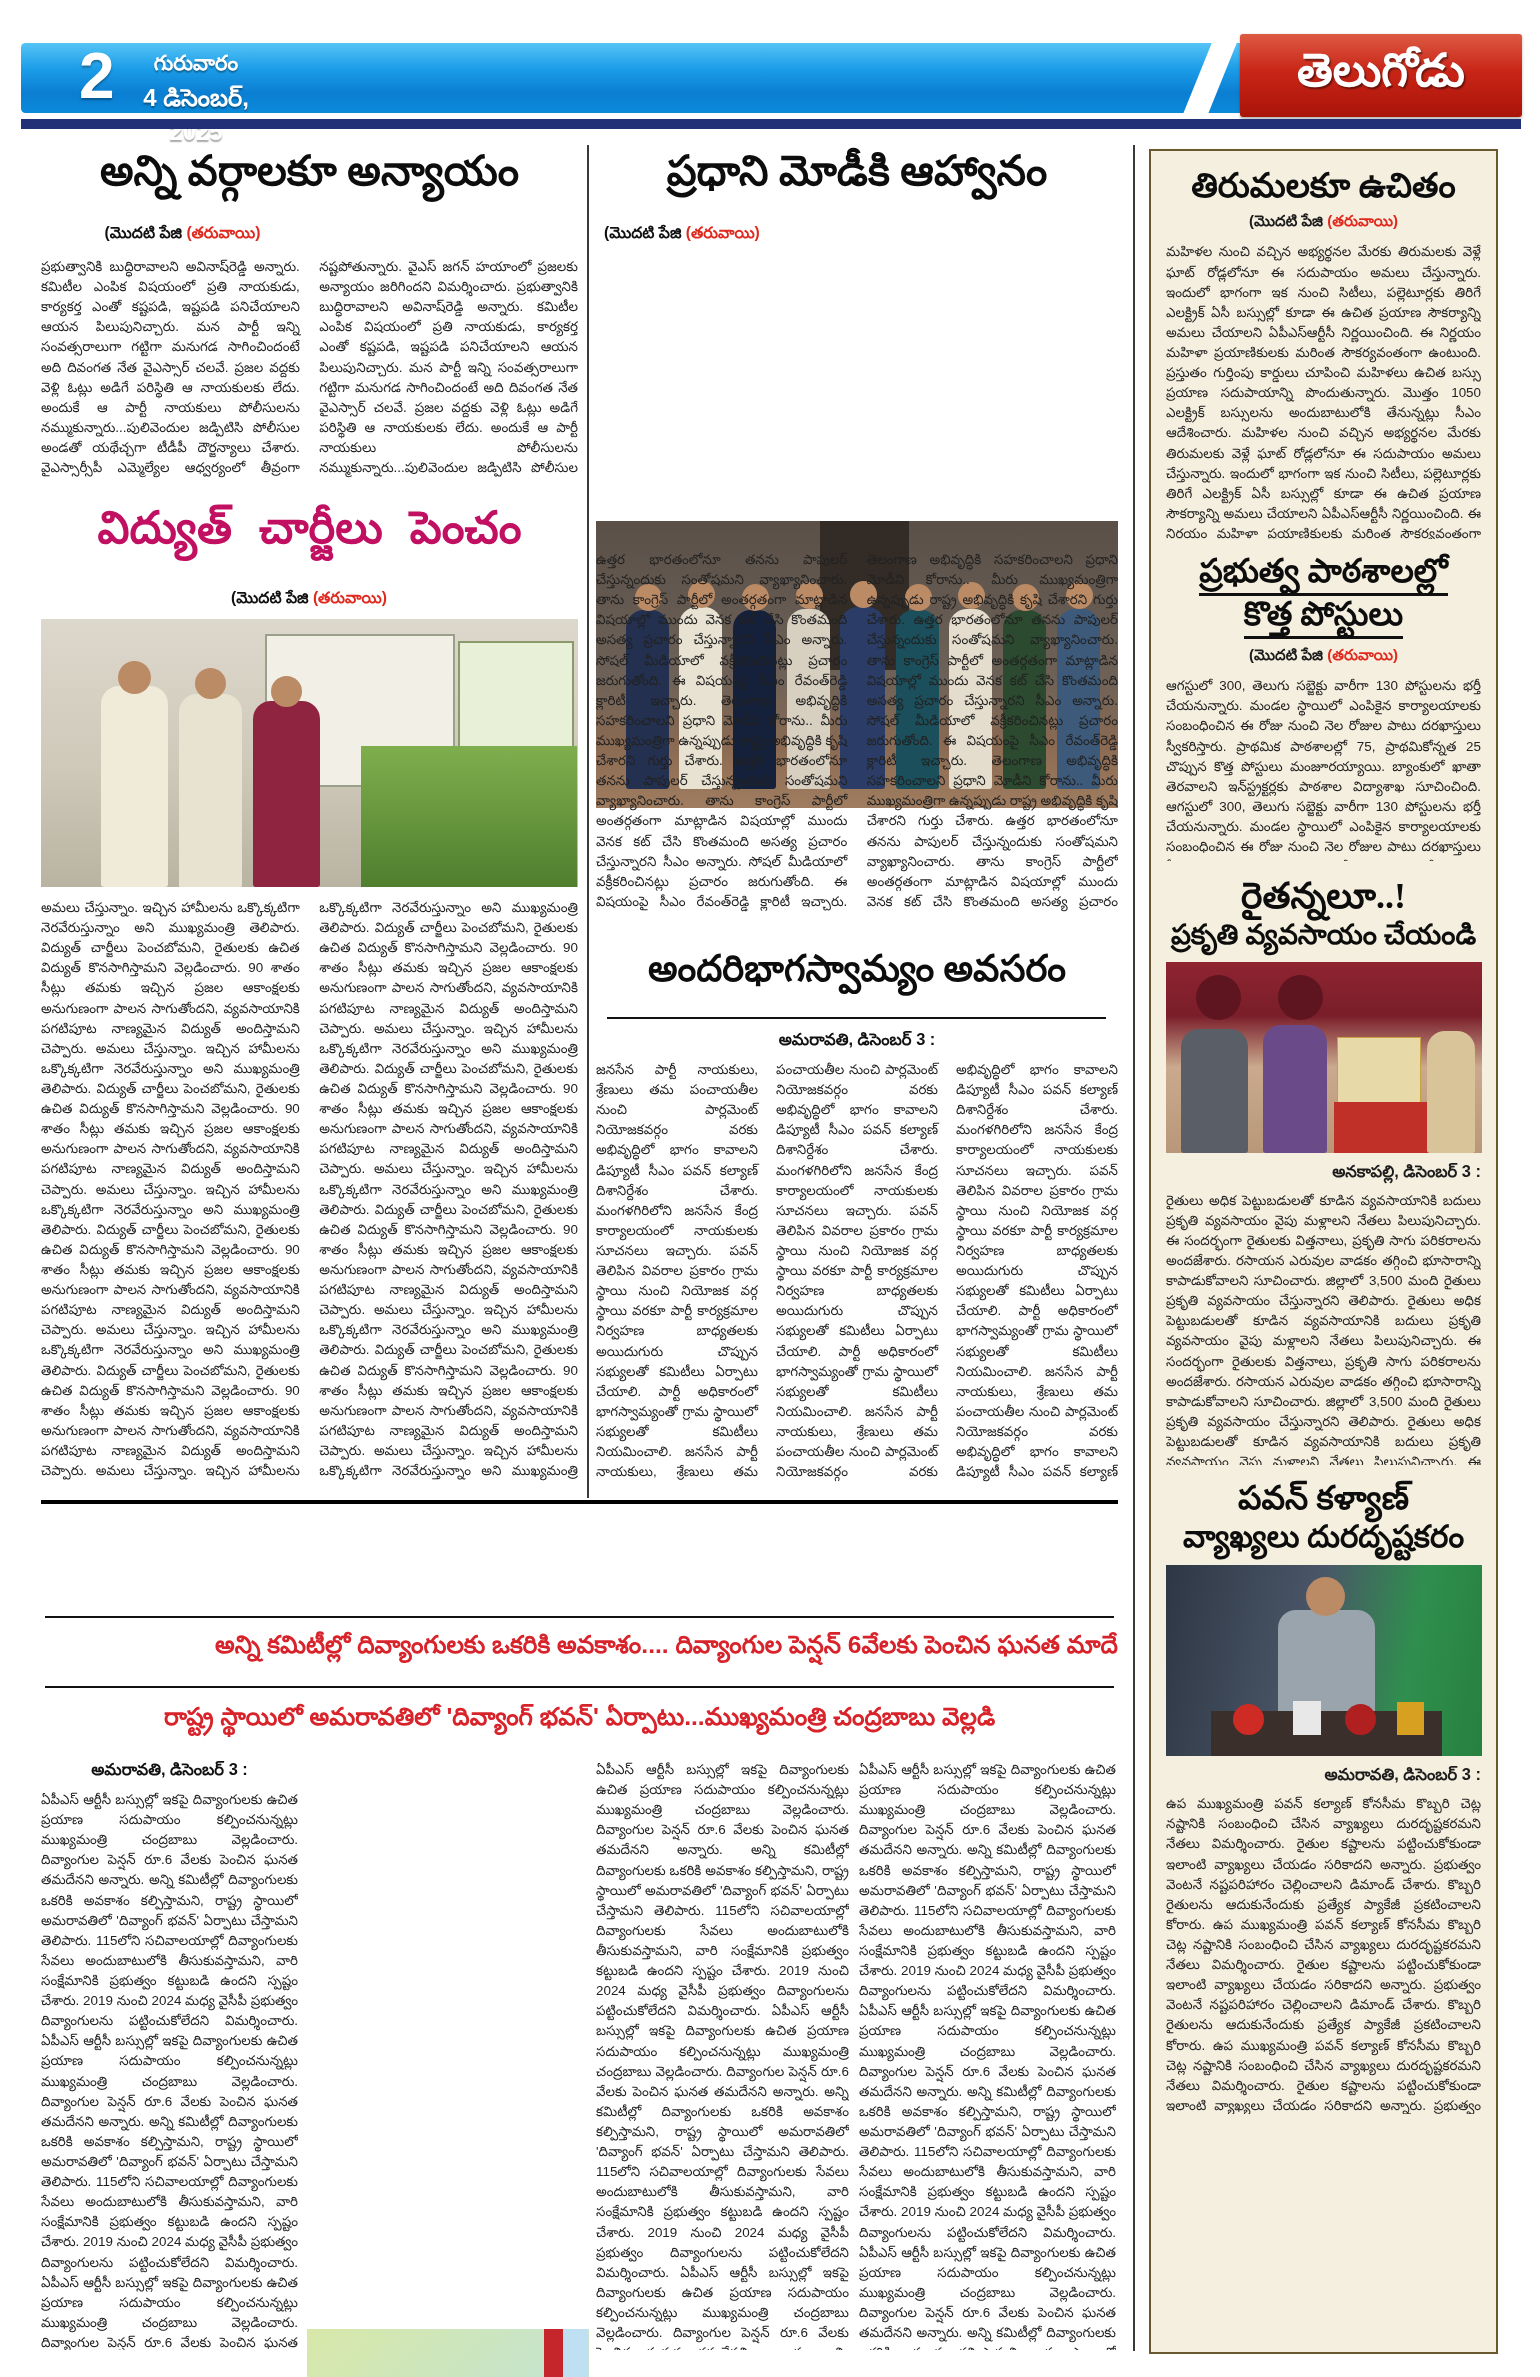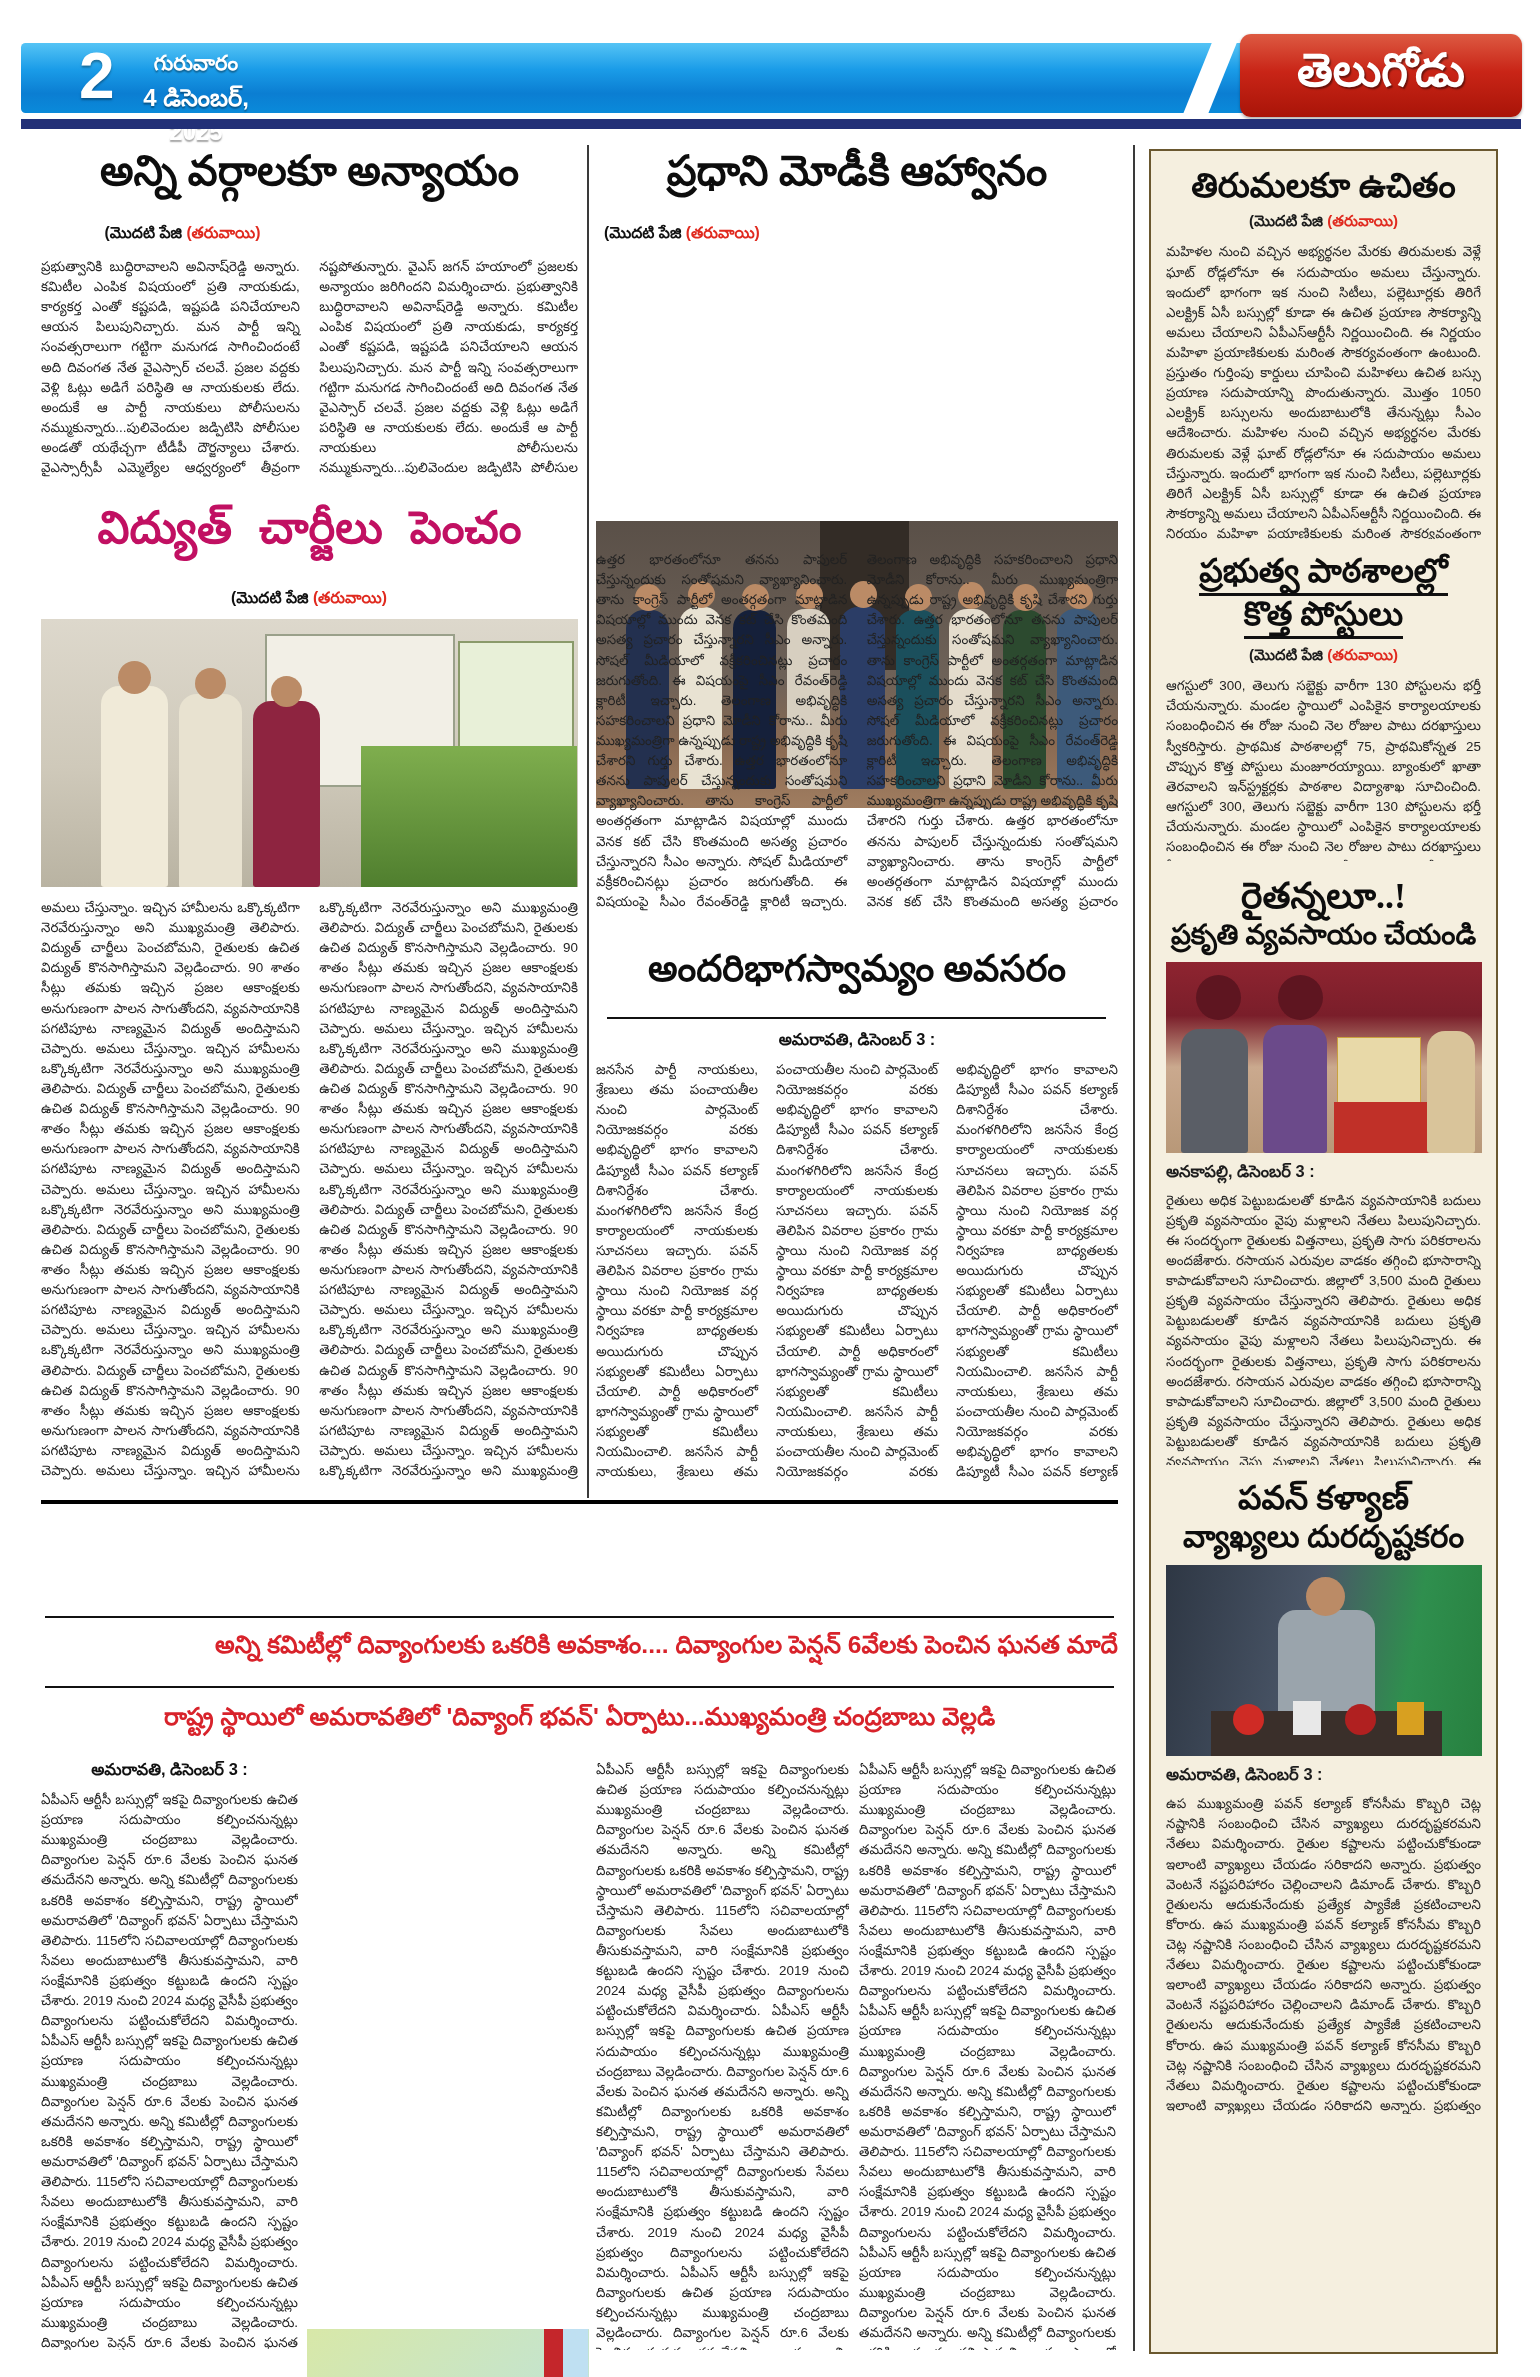--- a/index.html
+++ b/index.html
@@ -10,21 +10,21 @@
   .band{position:absolute;left:21px;top:43px;width:1500px;height:70px;border-radius:4.5px;
         background:linear-gradient(180deg,#55c4f5 0%,#1a9ce8 38%,#0b7ed2 72%,#0a8ada 100%);}
   .pagenum{position:absolute;left:58px;top:-4.5px;font-size:64px;font-weight:bold;color:#ffffff;
            text-shadow:0 1.5px 2.2px rgba(0,0,0,.35);}
   .daydate{position:absolute;left:104px;top:7.5px;width:142px;text-align:center;color:#fff;
            text-shadow:0 1.5px 1.5px rgba(0,0,0,.35);font-weight:bold;}
   .daydate .day{font-size:21px;}
   .daydate .date{font-size:24px;margin-top:4.5px;}
   .slash{position:absolute;left:1176px;top:-1.5px;width:25px;height:75px;background:#ffffff;
          transform:skewX(-22deg);}
-  .logo{position:absolute;left:1219px;top:-9px;width:282px;height:83px;border-radius:11px;
+  .logo{position:absolute;left:1219px;top:-9px;width:282px;height:83px;border-radius:3px;
         background:linear-gradient(180deg,#dd5a42 0%,#c92517 45%,#a91408 100%);
         display:flex;align-items:center;justify-content:center;box-shadow:0 1.5px 3px rgba(0,0,0,.3);}
   .logo span{color:#fff;font-size:46px;font-weight:bold;text-shadow:1.5px 2.2px 1.5px rgba(0,0,0,.45);}
   .navybar{position:absolute;left:21px;top:119px;width:1500px;height:9.7px;background:#223077;}
   
   .vrule{position:absolute;width:1.5px;background:#3a3a3a;}
   .hrule{position:absolute;height:1.5px;background:#111;}
   .hrule-thick{position:absolute;height:3.7px;background:#000;}
   
   .headline{position:absolute;text-align:center;font-weight:bold;color:#0d0d0d;
@@ -36,21 +36,21 @@
   .cols2{column-count:2;column-gap:19.4px;}
   .cols3{column-count:3;column-gap:18px;}
   
   .rightbox{position:absolute;left:1149px;top:149px;width:349px;height:2205px;
             background:#f5efdf;border:2.2px solid #6a582f;box-sizing:border-box;
             padding:10.4px 15px;}
   .rb-h{font-family:"Liberation Serif", serif;font-weight:bold;color:#0d0d0d;text-align:center;line-height:1.15;}
   .rb-byline{font-weight:bold;font-size:15px;text-align:center;margin:7.5px 0 9px 0;}
   .rb-byline .red{color:#e02a1f;}
   .rb-body{font-size:13.4px;line-height:1.5;text-align:justify;color:#222;overflow:hidden;}
-  .rb-date{font-weight:bold;font-size:16.4px;text-align:left;margin:9px 0 6px 0;}
+  .rb-date{font-weight:bold;font-size:16.4px;text-align:right;margin:9px 0 6px 0;}
   .uline{display:inline-block;border-bottom:3px solid #111;padding-bottom:2px;}
   
   .photo{position:relative;overflow:hidden;background:#888;}
   .photo .person{position:absolute;border-radius:18px 18px 3px 3px;}
   .photo .head{position:absolute;border-radius:50%;background:#bb8b66;}
 </style>
 </head>
 <body>
 
 <div id="page">

